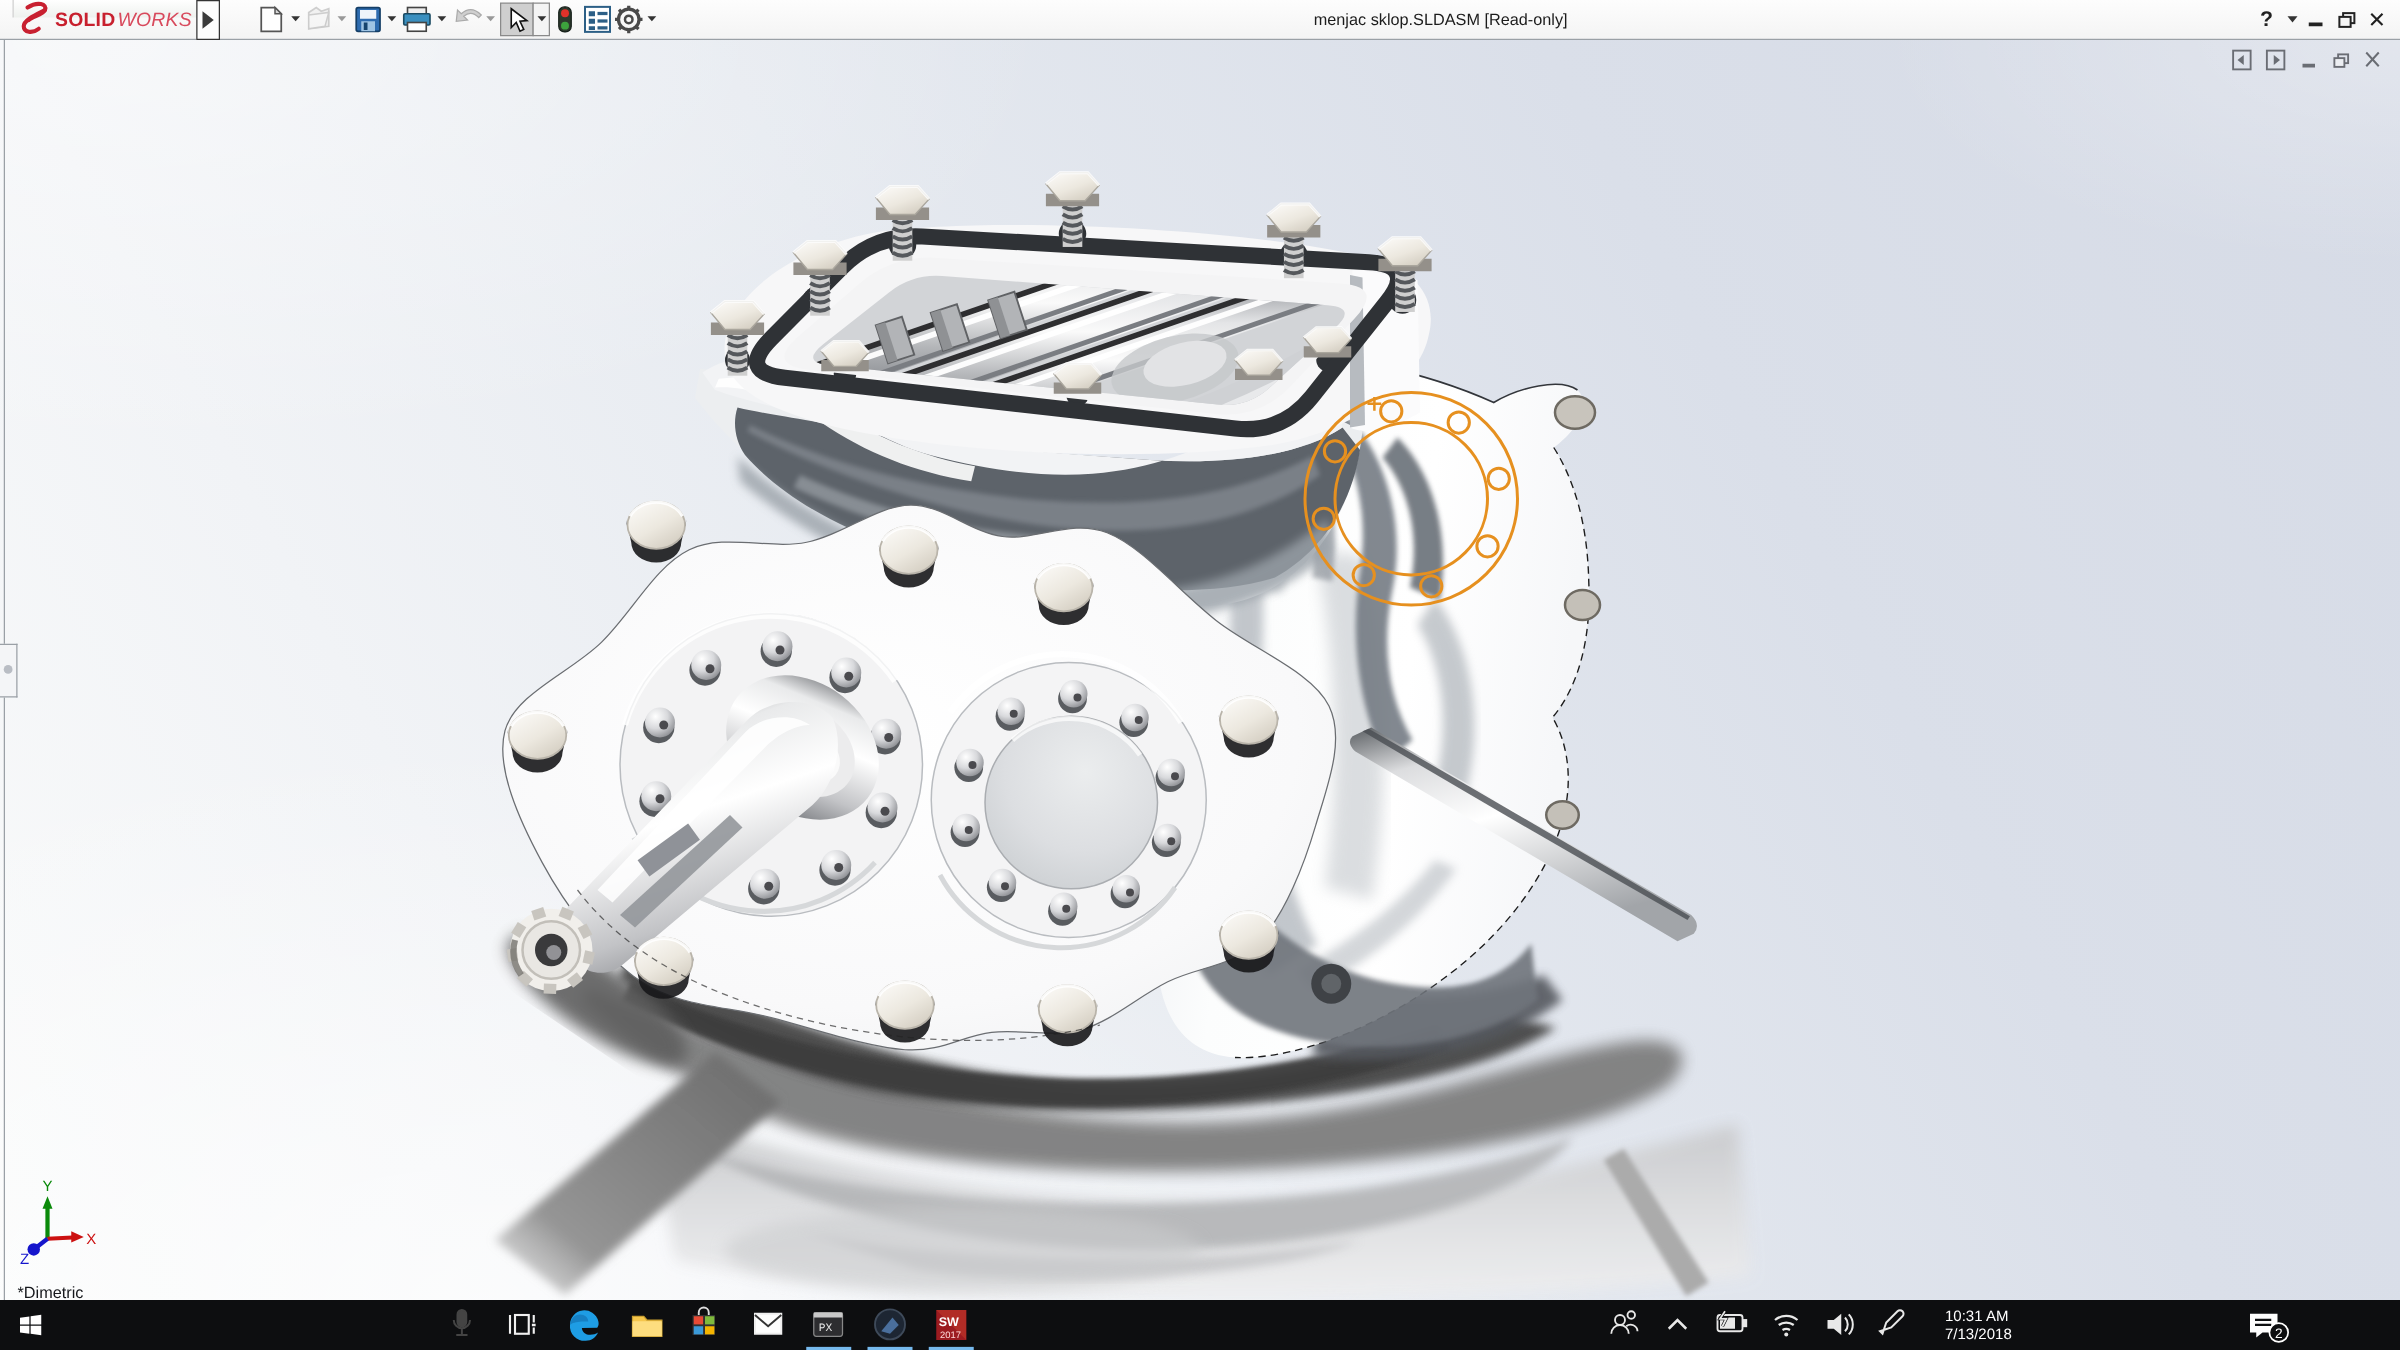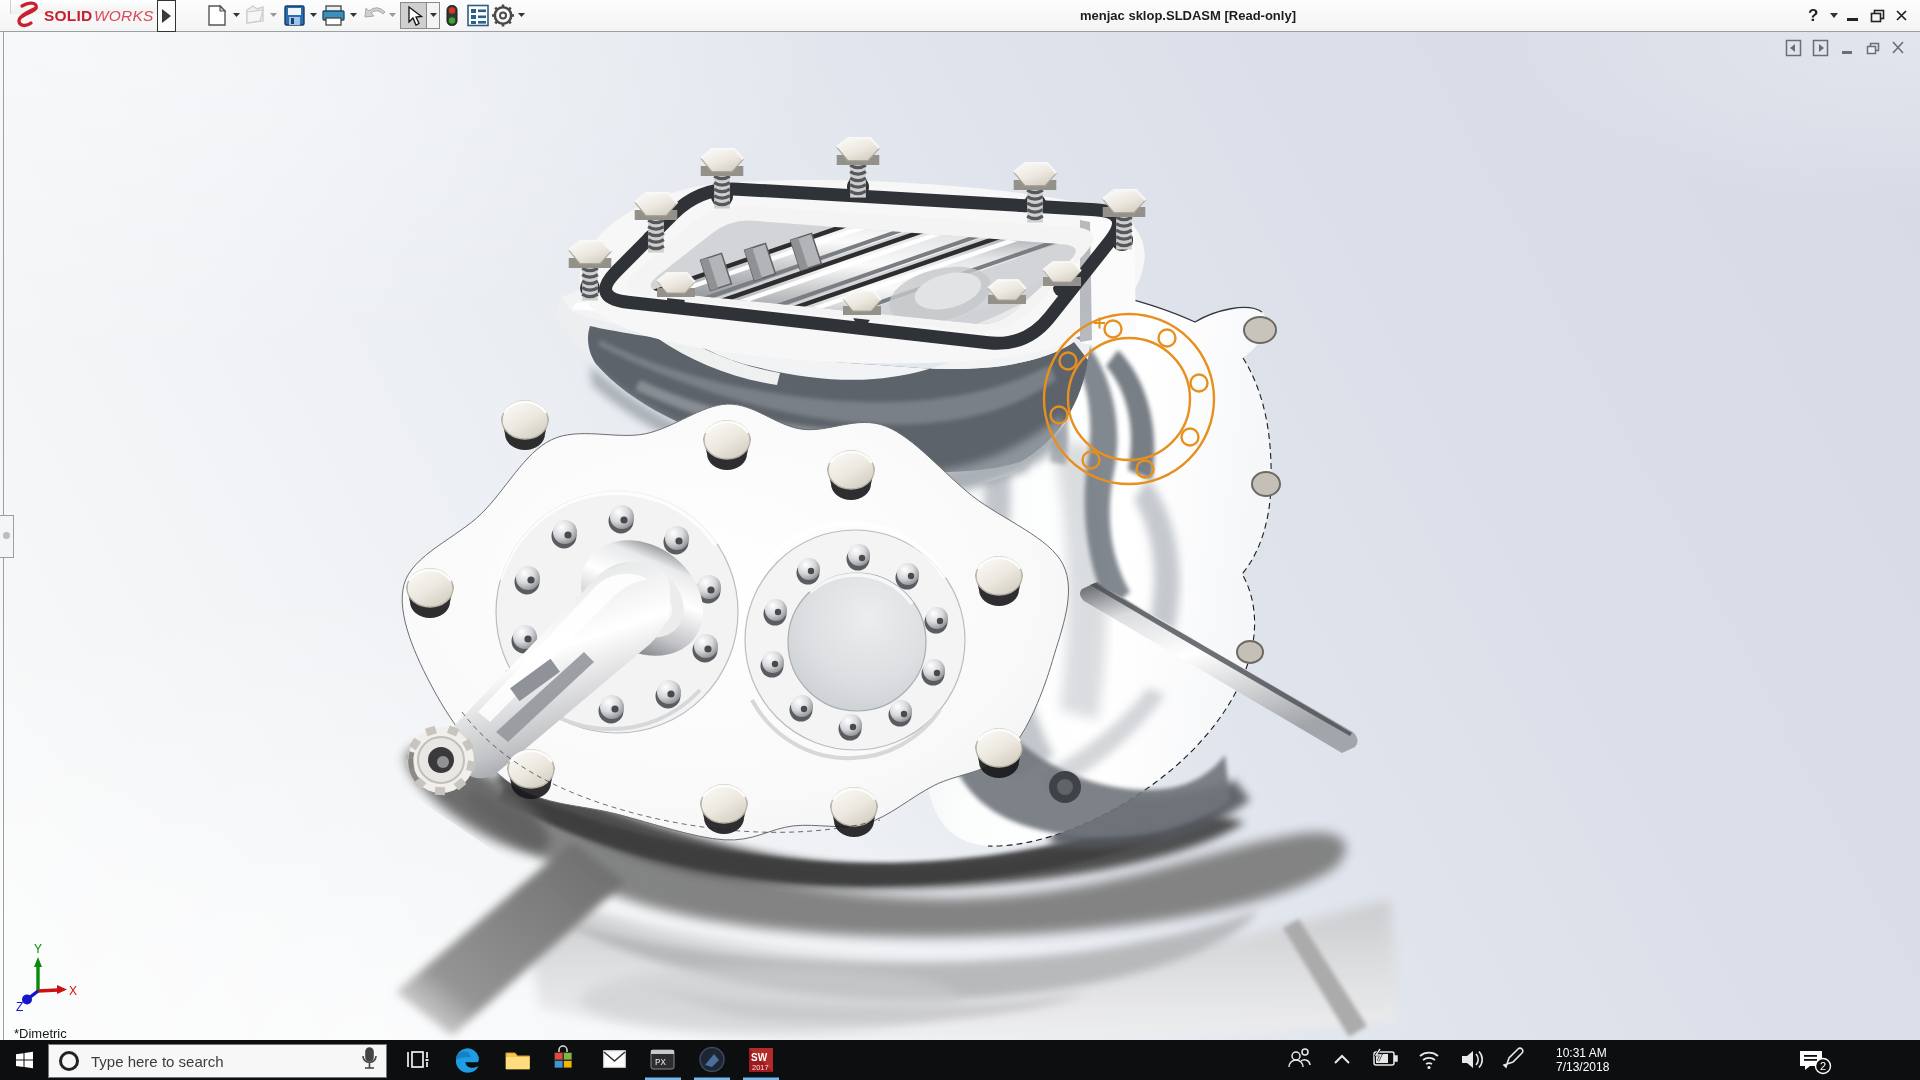--- a/index.html
+++ b/index.html
@@ -541,21 +541,21 @@
             <line x1="8" y1="0" x2="11" y2="0"></line>
           <line x1="-5.7" y1="-5.7" x2="-7.8" y2="-7.8"></line>
             <line x1="5.7" y1="5.7" x2="7.8" y2="7.8"></line>
           <line x1="-5.7" y1="5.7" x2="-7.8" y2="7.8"></line>
             <line x1="5.7" y1="-5.7" x2="7.8" y2="-7.8"></line>
         </g>
       </g>
       <path d="M518,13 l7,0 l-3.5,4 Z" fill="#333"></path>
     </g>
   </svg>
-  <div class="ttl" style="left:1080px;font-weight:bold;">menjac sklop.SLDASM [Read-only]</div>
+  <div class="ttl" style="left:1051px;">menjac sklop.SLDASM [Read-only]</div>
   <svg width="120" height="31" viewBox="0 0 120 31" style="position:absolute;left:1800px;top:0;">
     <text x="8" y="21" font-size="17" font-weight="bold" fill="#222" font-family="Liberation Sans,sans-serif">?</text>
     <path d="M30,13 l8,0 -4,5 Z" fill="#333"></path>
     <rect x="47" y="18" width="11" height="3" fill="#222"></rect>
     <rect x="74.5" y="10.5" width="9" height="8" fill="none" stroke="#222" stroke-width="1.6"></rect>
     <rect x="71.5" y="13.5" width="9" height="8" fill="#f6f6f6" stroke="#222" stroke-width="1.6"></rect>
     <path d="M97,11 l9,9 M106,11 l-9,9" stroke="#222" stroke-width="1.7"></path>
   </svg>
   <svg width="140" height="30" viewBox="0 0 140 30" style="position:absolute;left:1780px;top:36px;">
     <g stroke="#6a6d74" fill="none" stroke-width="1.5">
@@ -564,24 +564,20 @@
       <rect x="33.5" y="4.5" width="14" height="15"></rect>
       <path d="M39,8 l5,4 -5,4 Z" fill="#6a6d74" stroke="none"></path>
       <rect x="62" y="15" width="10" height="3" fill="#6a6d74" stroke="none"></rect>
       <rect x="90.5" y="7.5" width="8" height="7"></rect>
       <rect x="87.5" y="10.5" width="8" height="7" fill="#eceef2"></rect>
       <path d="M113,6 l10,11 M123,6 l-10,11" stroke-width="1.6"></path>
     </g>
   </svg>
 
   <div id="taskbar"></div>
-  <div id="searchbox">
-      <div class="ring"></div>
-      <div class="stext">Type here to search</div>
-    </div>
   <svg width="1920" height="40" viewBox="0 0 1920 40" style="position:absolute;left:0;top:1040px;">
 
     <g fill="#fff">
       <path d="M16,14.2 L23.5,13.2 V19.6 H16 Z"></path>
         <path d="M24.5,13 L33,11.8 V19.6 H24.5 Z"></path>
       <path d="M16,20.6 H23.5 V27 L16,26 Z"></path>
         <path d="M24.5,20.6 H33 V28.2 L24.5,27 Z"></path>
     </g>
 
     <g stroke="#444" fill="none" stroke-width="1.6">

